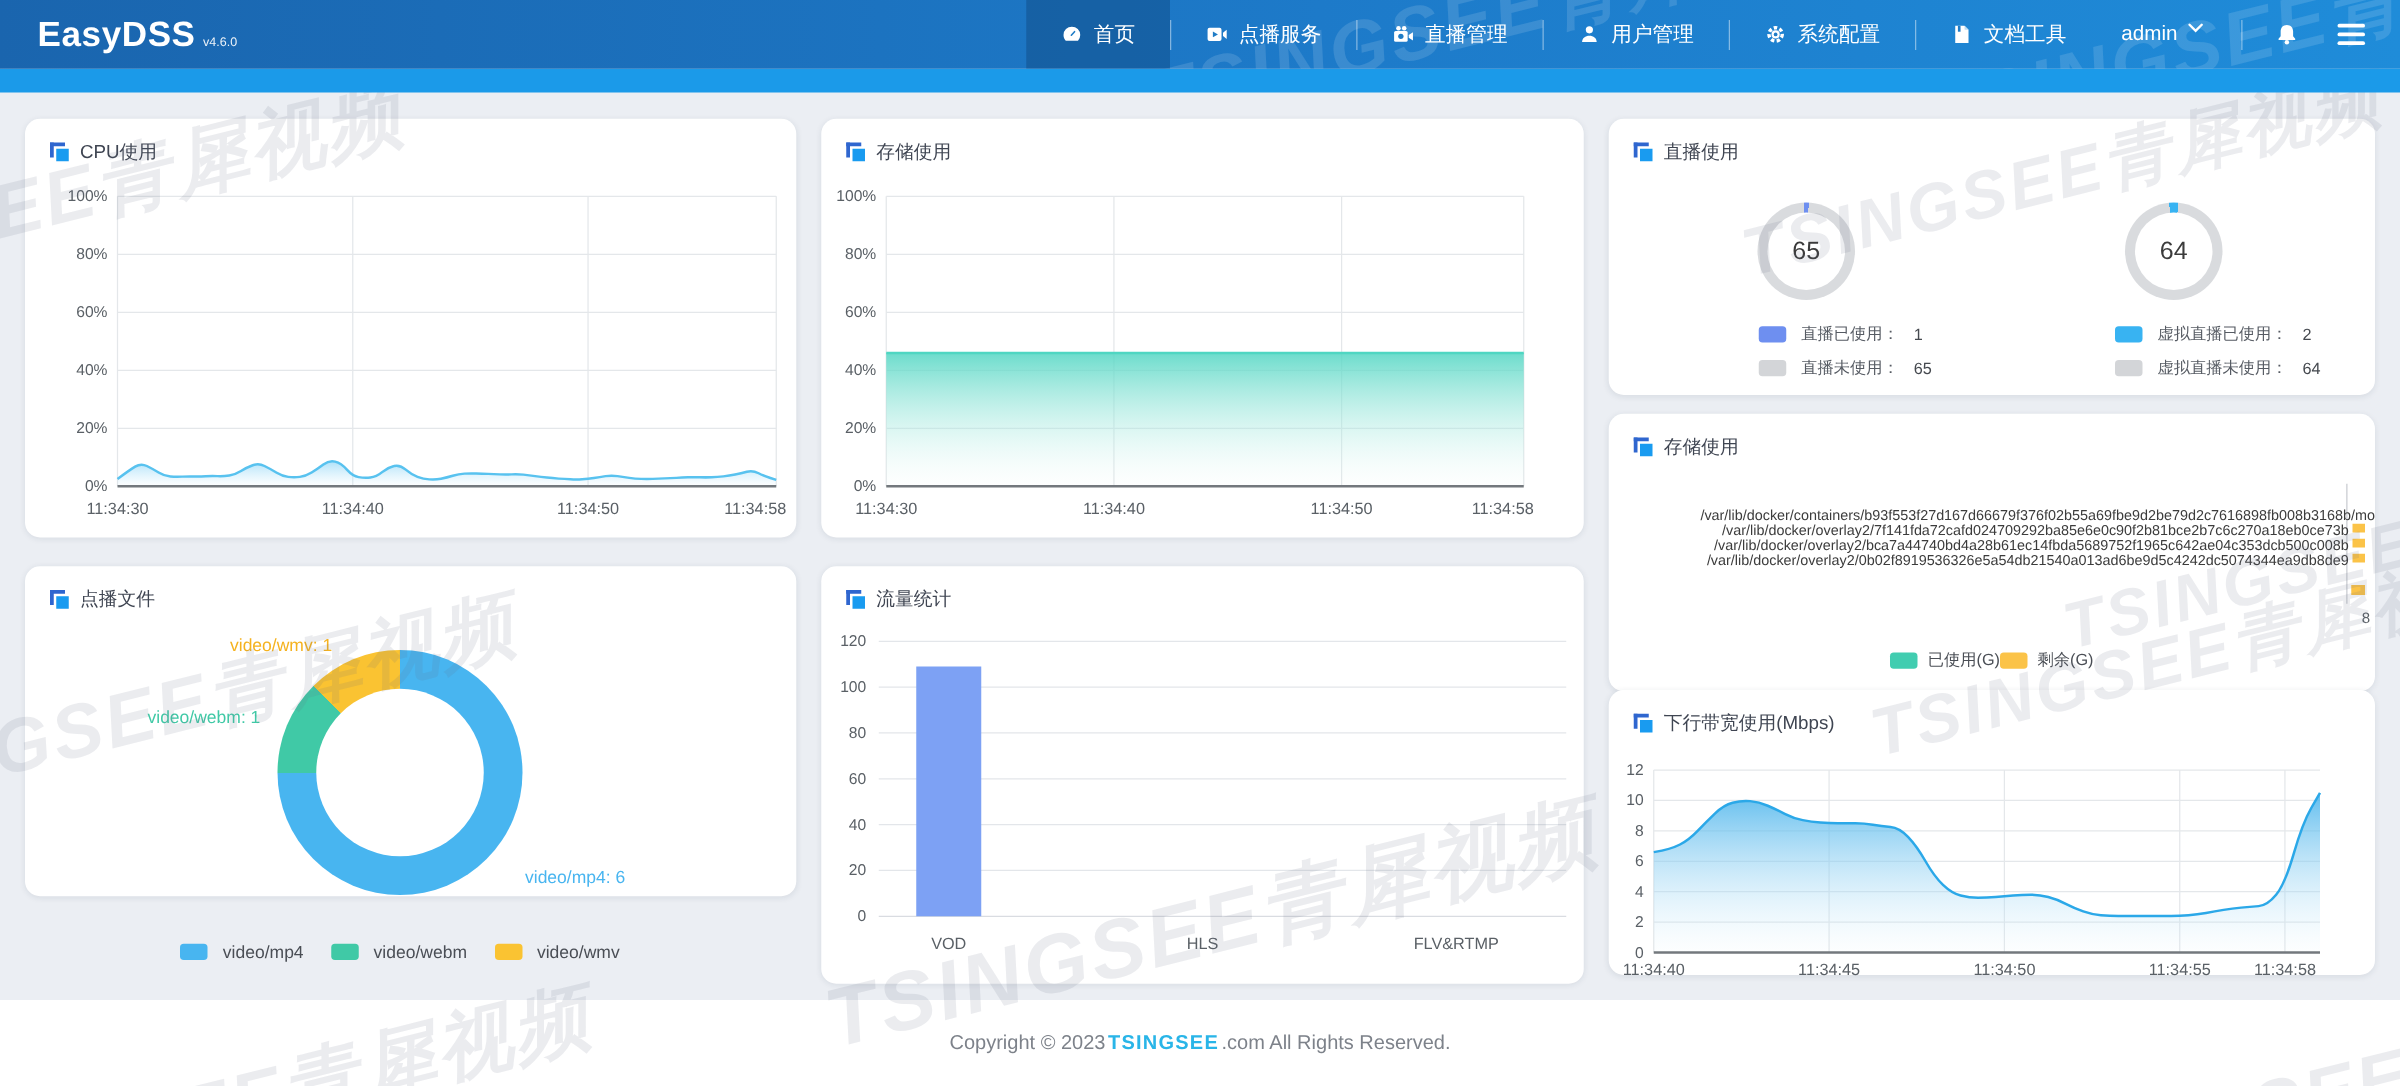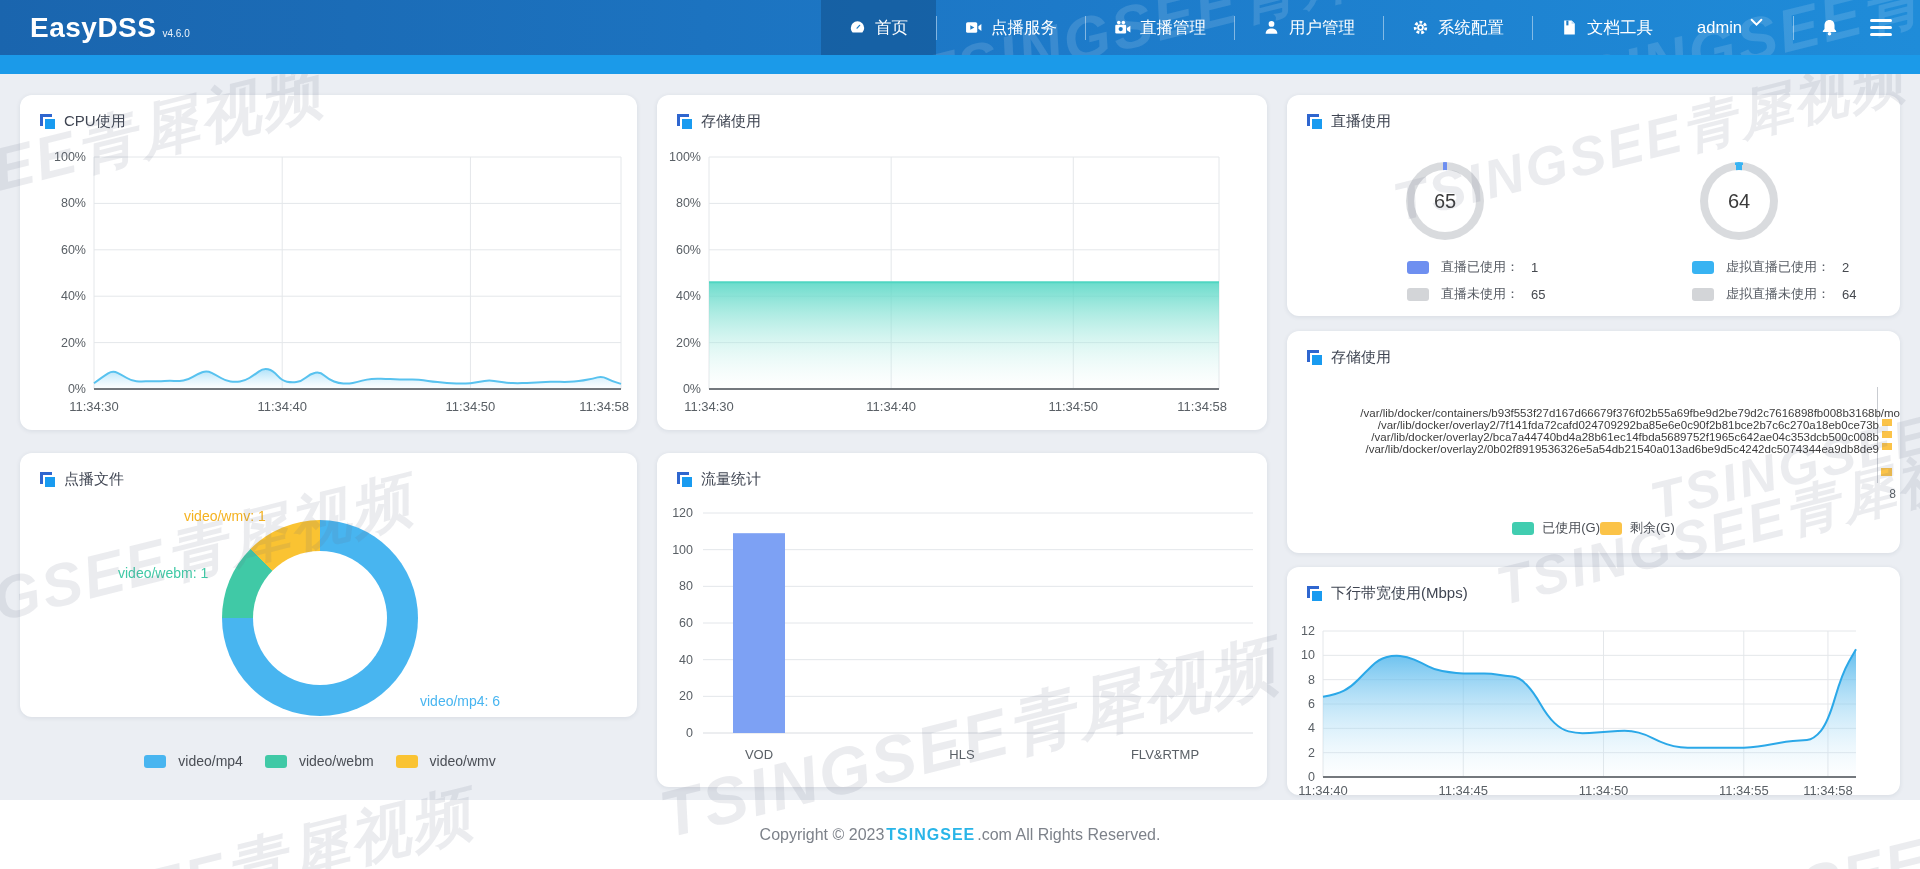--- a/index.html
+++ b/index.html
@@ -30,21 +30,21 @@
       white-space:nowrap;z-index:20;pointer-events:none}
   .wm-light{color:rgba(255,255,255,.13);z-index:1}
   
   .panel{position:absolute;background:#fff;border-radius:12px;box-shadow:0 1px 5px rgba(20,40,70,.09);z-index:10}
   #p-cpu{left:20px;top:95px;width:617px;height:335px}
   #p-mem{left:657px;top:95px;width:610px;height:335px}
   #p-live{left:1287px;top:95px;width:613px;height:221px}
   #p-sto{left:1287px;top:331px;width:613px;height:222px;overflow:hidden}
   #p-vod{left:20px;top:453px;width:617px;height:264px}
   #p-tra{left:657px;top:453px;width:610px;height:334px}
-  #p-bw{left:1287px;top:567px;width:613px;height:228px}
+  #p-bw{left:1287px;top:552px;width:613px;height:228px}
   .ptitle{display:flex;align-items:center;gap:9px;padding:17px 0 0 20px;font-size:15px;color:#3f4552}
   .ticon{position:relative;width:15px;height:15px;flex:none}
   .ticon .a{position:absolute;left:0;top:0;width:9px;height:9px;border-top:3px solid #2f66cf;border-left:3px solid #2f66cf}
   .ticon .b{position:absolute;right:0;bottom:0;width:10px;height:10px;background:#199bf0}
   svg.chart{position:absolute;overflow:visible}
   #svg-cpu,#svg-memory{left:0;top:40px}
   #svg-traffic{left:0;top:44px}
   #svg-bandwidth{left:0;top:46px}
   .tick{font-size:12.5px;fill:#5a6066;font-family:"Liberation Sans",sans-serif}
   .tick.x{font-size:13px}

